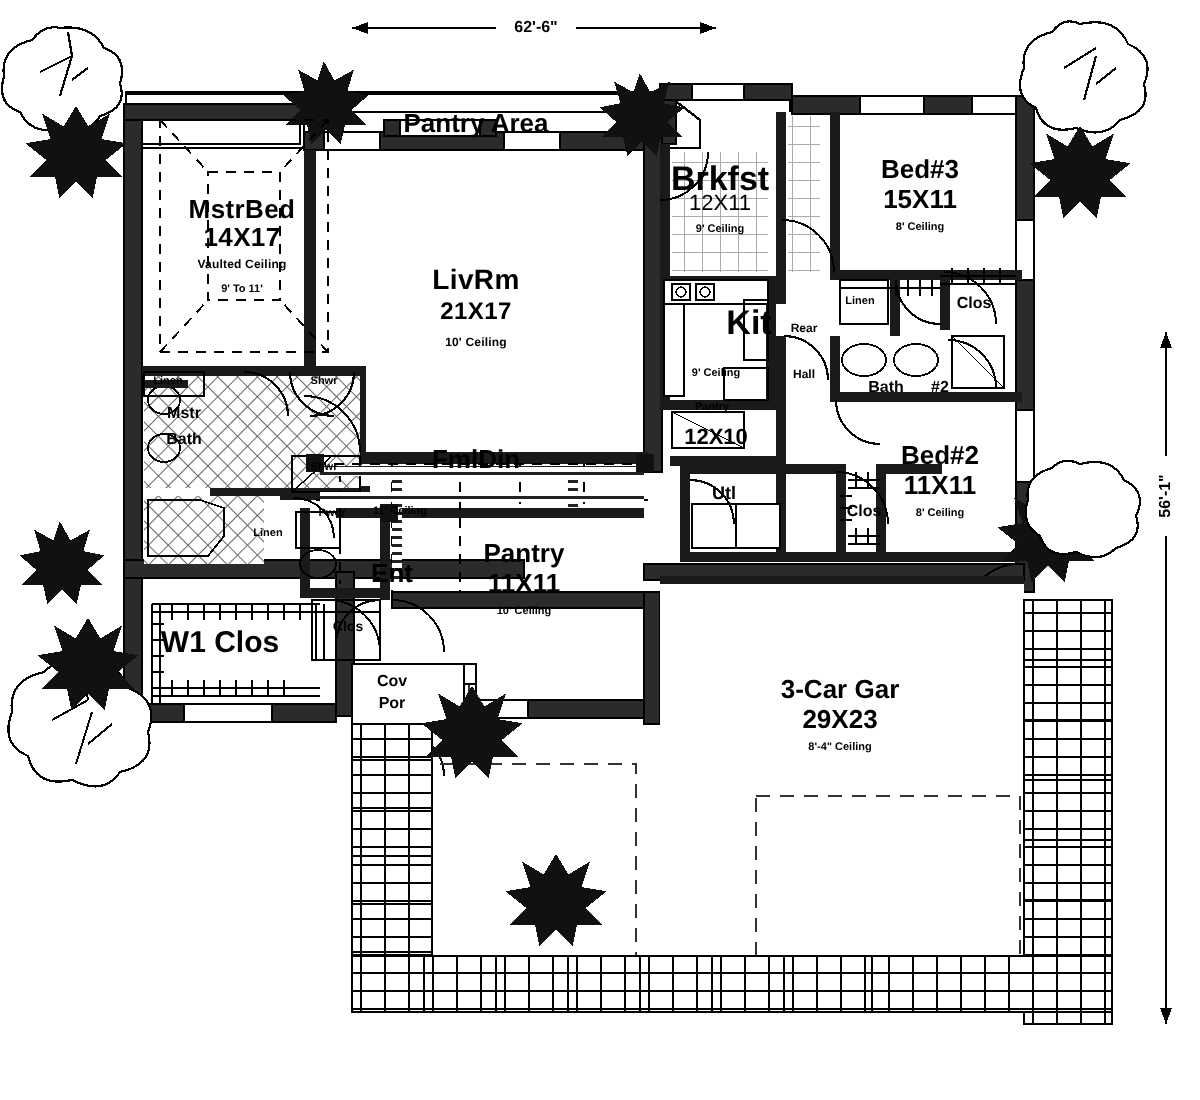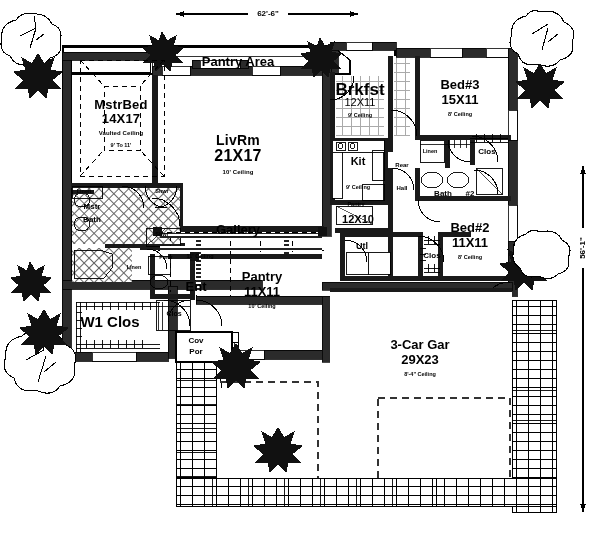--- a/index.html
+++ b/index.html
@@ -430,31 +430,31 @@
 <div class="lbl dimtext vert" style="left:583px;top:248px;">56'-1"</div>
 
 <div class="lbl big" style="left:238px;top:62px;font-size:13px;">Pantry Area</div>
 
 <div class="lbl rm-name" style="left:121px;top:105px;">MstrBed</div>
 <div class="lbl rm-dim" style="left:121px;top:119px;">14X17</div>
 <div class="lbl rm-ceil" style="left:121px;top:133px;">Vaulted Ceiling</div>
 <div class="lbl xsm" style="left:121px;top:146px;">9' To 11'</div>
 
 <div class="lbl rm-name" style="left:238px;top:140px;font-size:14px;">LivRm</div>
-<div class="lbl rm-dim" style="left:238px;top:156px;font-size:16px;">21X17</div>
+<div class="lbl rm-dim" style="left:238px;top:156px;font-size:12px;">21X17</div>
 <div class="lbl rm-ceil" style="left:238px;top:172px;">10' Ceiling</div>
 
-<div class="lbl" style="left:238px;top:230px;font-size:13px;font-weight:700;">Gallery</div>
+<div class="lbl" style="left:238px;top:230px;font-size:13px;font-weight:700;">FmlDin</div>
 <div class="lbl xsm" style="left:200px;top:257px;">11' Ceiling</div>
 
 <div class="lbl" style="left:360px;top:90px;font-size:17px;font-weight:700;">Brkfst</div>
 <div class="lbl" style="left:360px;top:103px;font-size:11px;font-weight:400;">12X11</div>
 <div class="lbl xsm" style="left:360px;top:116px;">9' Ceiling</div>
 
-<div class="lbl" style="left:358px;top:162px;font-size:11px;font-weight:700;">Kit</div>
+<div class="lbl" style="left:358px;top:162px;font-size:17px;font-weight:700;padding-left:33px;">Kit</div>
 <div class="lbl" style="left:358px;top:175px;font-size:11px;font-weight:700;margin-top:45px;">12X10</div>
 <div class="lbl xsm" style="left:358px;top:188px;">9' Ceiling</div>
 <div class="lbl xsm" style="left:356px;top:205px;">Pantry</div>
 
 <div class="lbl" style="left:460px;top:85px;font-size:13px;font-weight:700;">Bed#3</div>
 <div class="lbl" style="left:460px;top:100px;font-size:13px;font-weight:700;">15X11</div>
 <div class="lbl xsm" style="left:460px;top:115px;">8' Ceiling</div>
 
 <div class="lbl" style="left:470px;top:228px;font-size:13px;font-weight:700;text-align:center;">Bed#2</div>
 <div class="lbl" style="left:470px;top:243px;font-size:13px;font-weight:700;">11X11</div>

